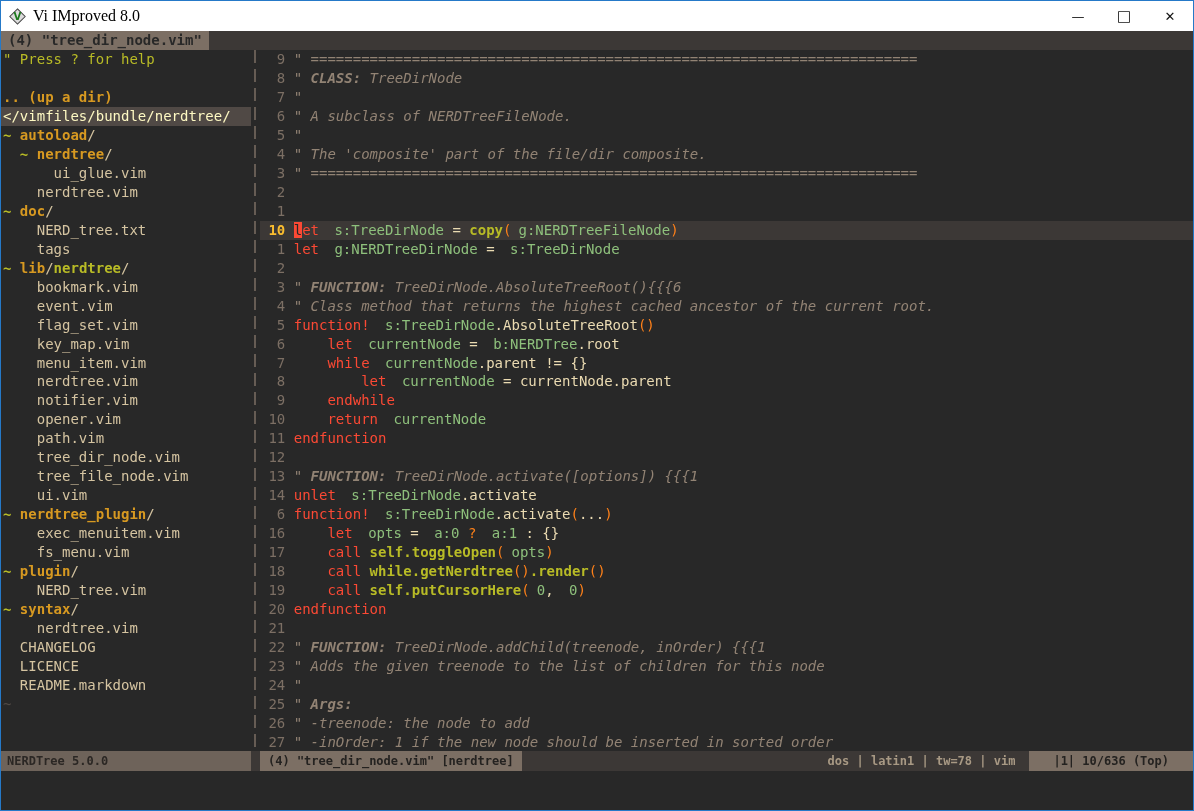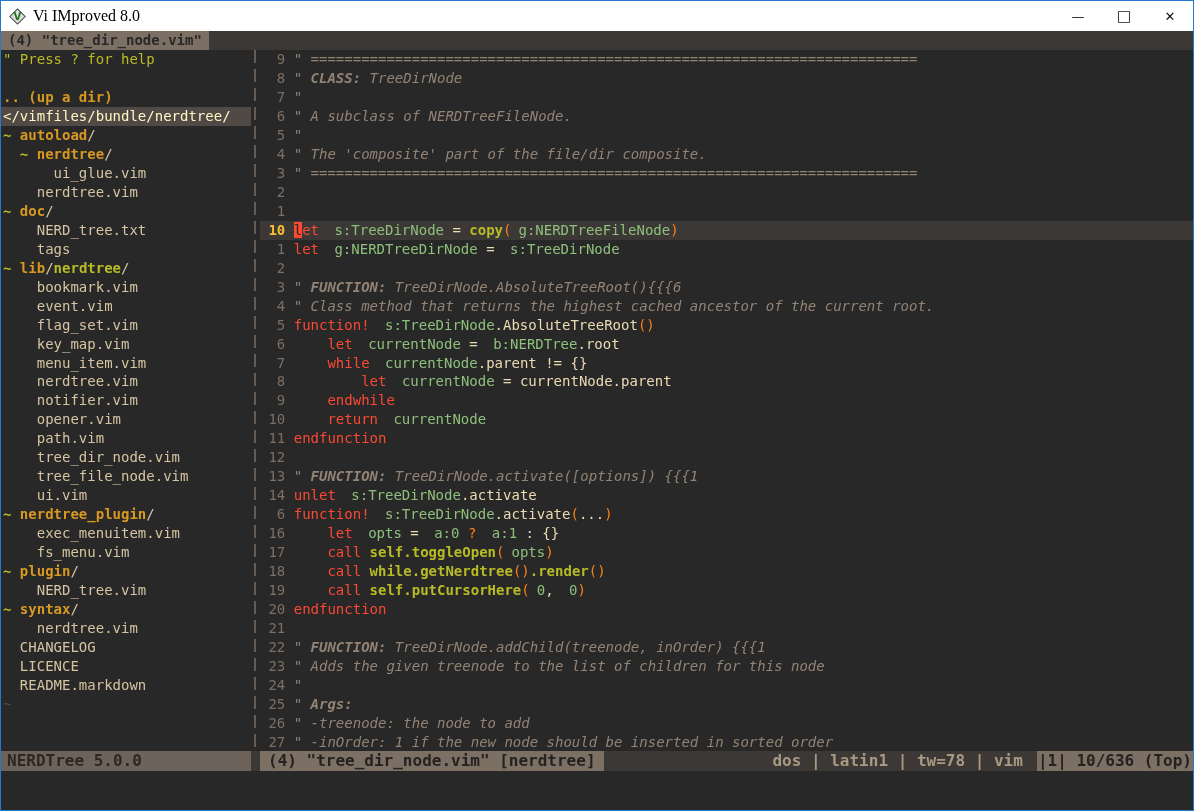--- a/index.html
+++ b/index.html
@@ -50,27 +50,27 @@
   
   .c-help{color:#b8bb26;}
   .c-up{color:#d79921;font-weight:bold;}
   .c-root{color:#fef9c3;}
   .c-tilde{color:#b8bb26;font-weight:bold;}
   .c-dir{color:#d79921;font-weight:bold;}
   .c-sub{color:#b8bb26;font-weight:bold;}
   .c-file{color:#d5c4a1;}
   .c-filler{color:#504945;}
   
-  .statusrow{height:20px;flex:0 0 auto;display:flex;font-size:16px;font-weight:bold;line-height:20px;white-space:pre;}
+  .statusrow{height:20px;flex:0 0 auto;display:flex;font-size:12px;font-weight:bold;line-height:20px;white-space:pre;}
   .st-tree{width:250px;flex:0 0 auto;background:#6e635a;color:#2b2724;padding:0 6px;}
   .st-gap{width:9px;flex:0 0 auto;background:#3c3836;}
   .st-main{flex:1 1 auto;display:flex;background:#3c3836;}
   .st-left{background:#7c6f64;color:#242220;padding:0 8px;}
   .st-mid{flex:1 1 auto;color:#a89984;text-align:right;padding-right:14px;}
-  .st-right{background:#7c6f64;color:#242220;padding:0 1px;}
+  .st-right{background:#7c6f64;color:#242220;padding:0 24px;}
   
   .cmdline{height:39px;flex:0 0 auto;background:#282828;}
 </style>
 </head>
 <body>
 
 <div class="window">
 
   <div class="titlebar">
     <svg class="appicon" viewBox="0 0 20 20">

